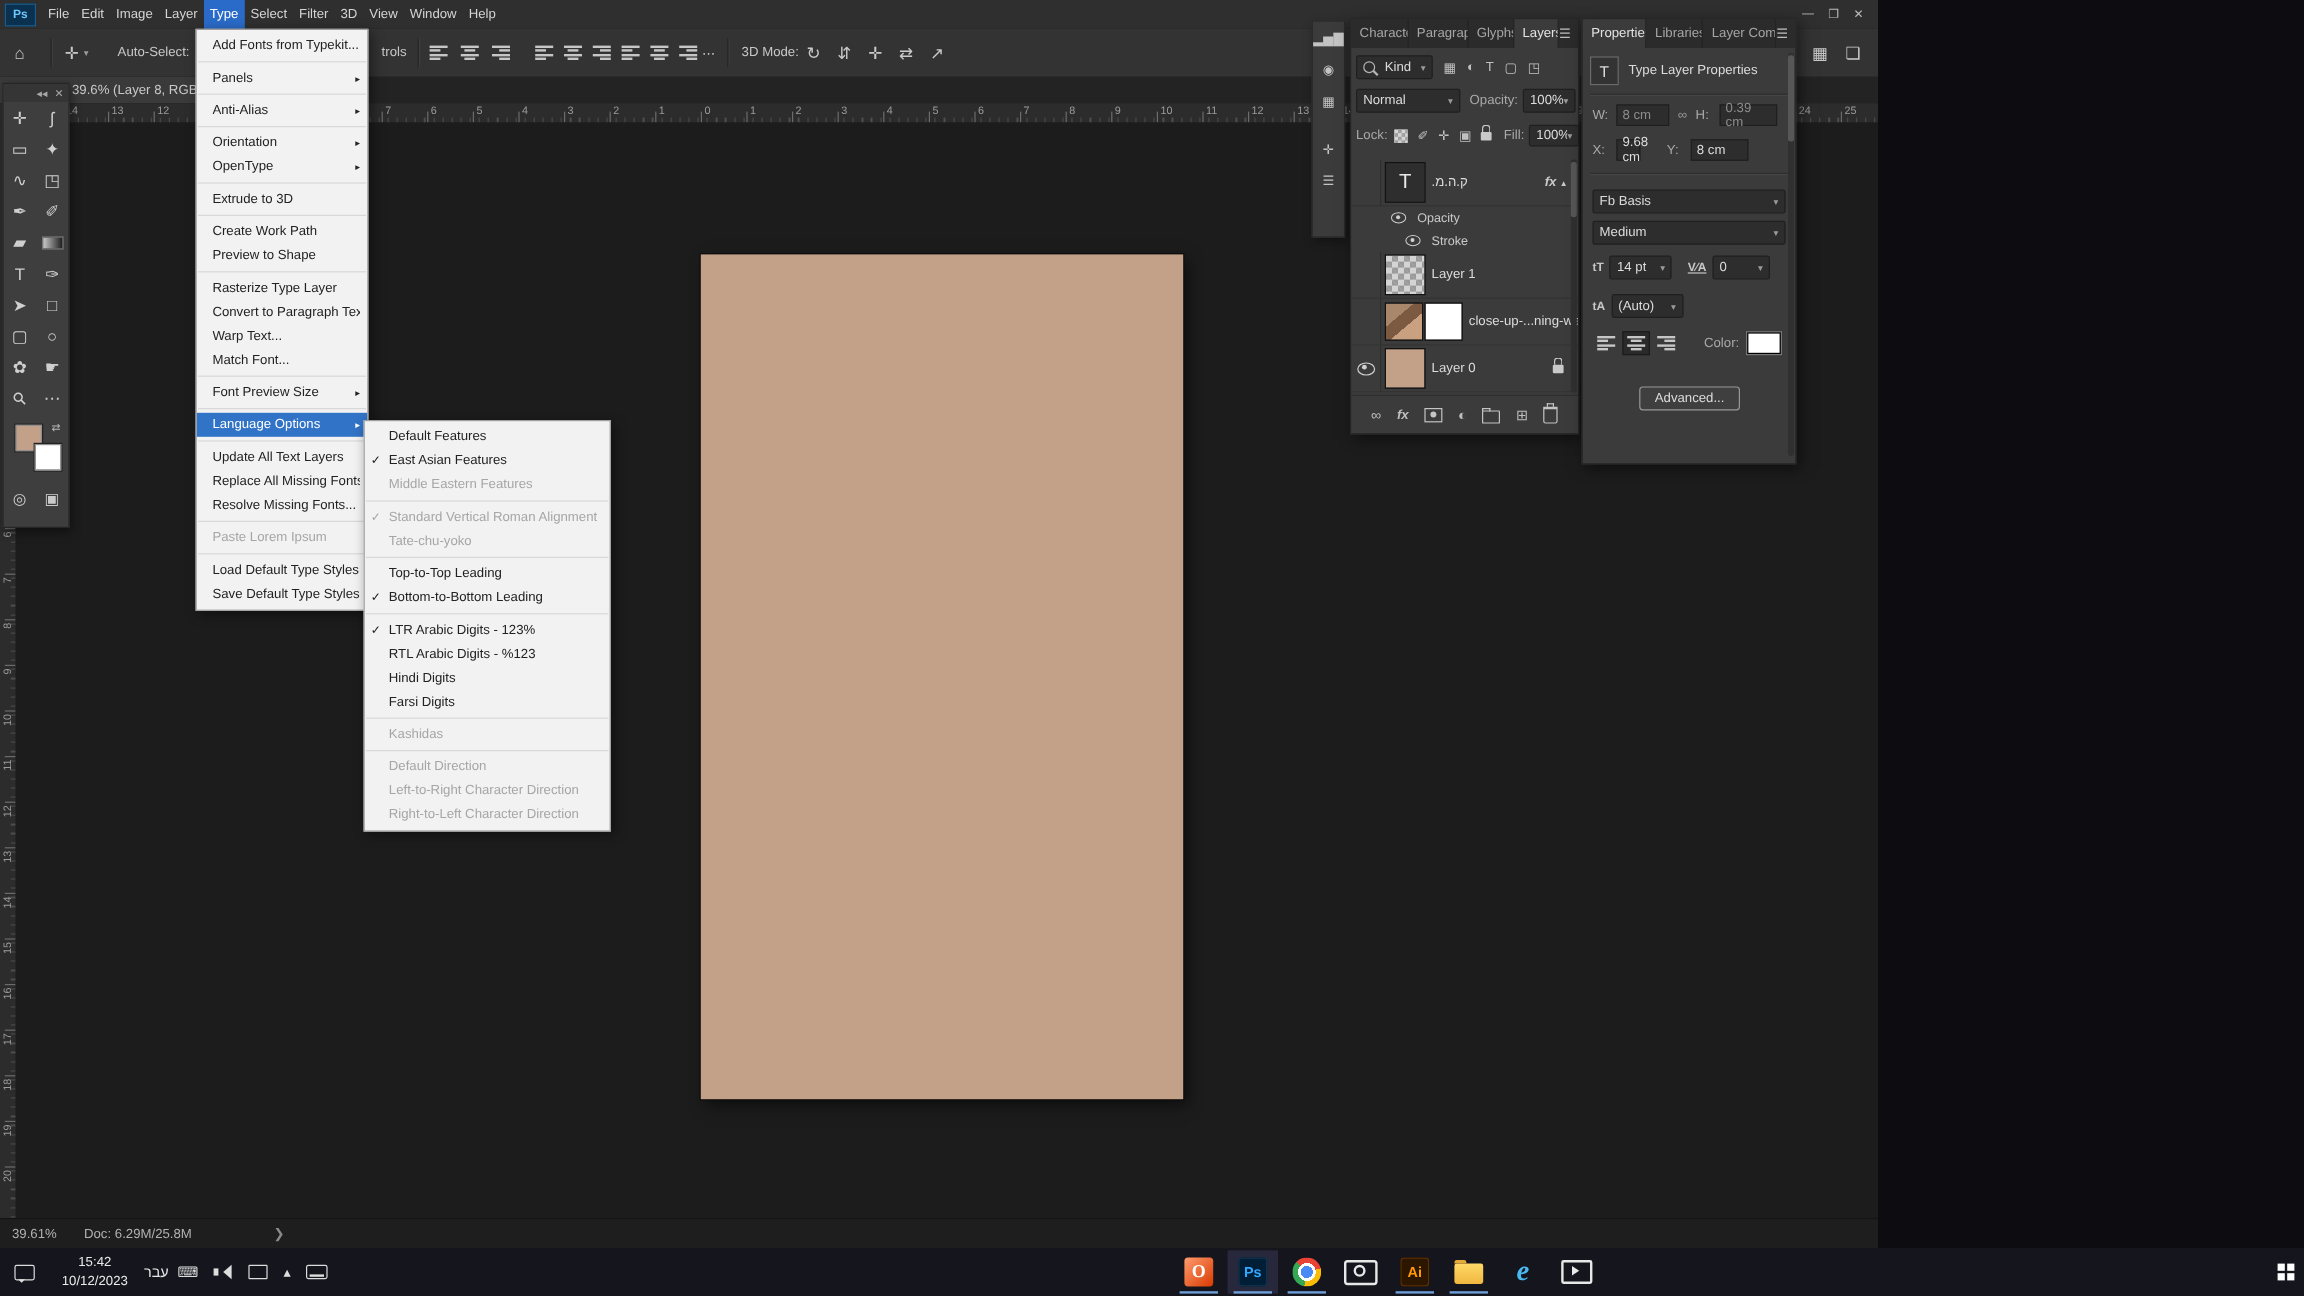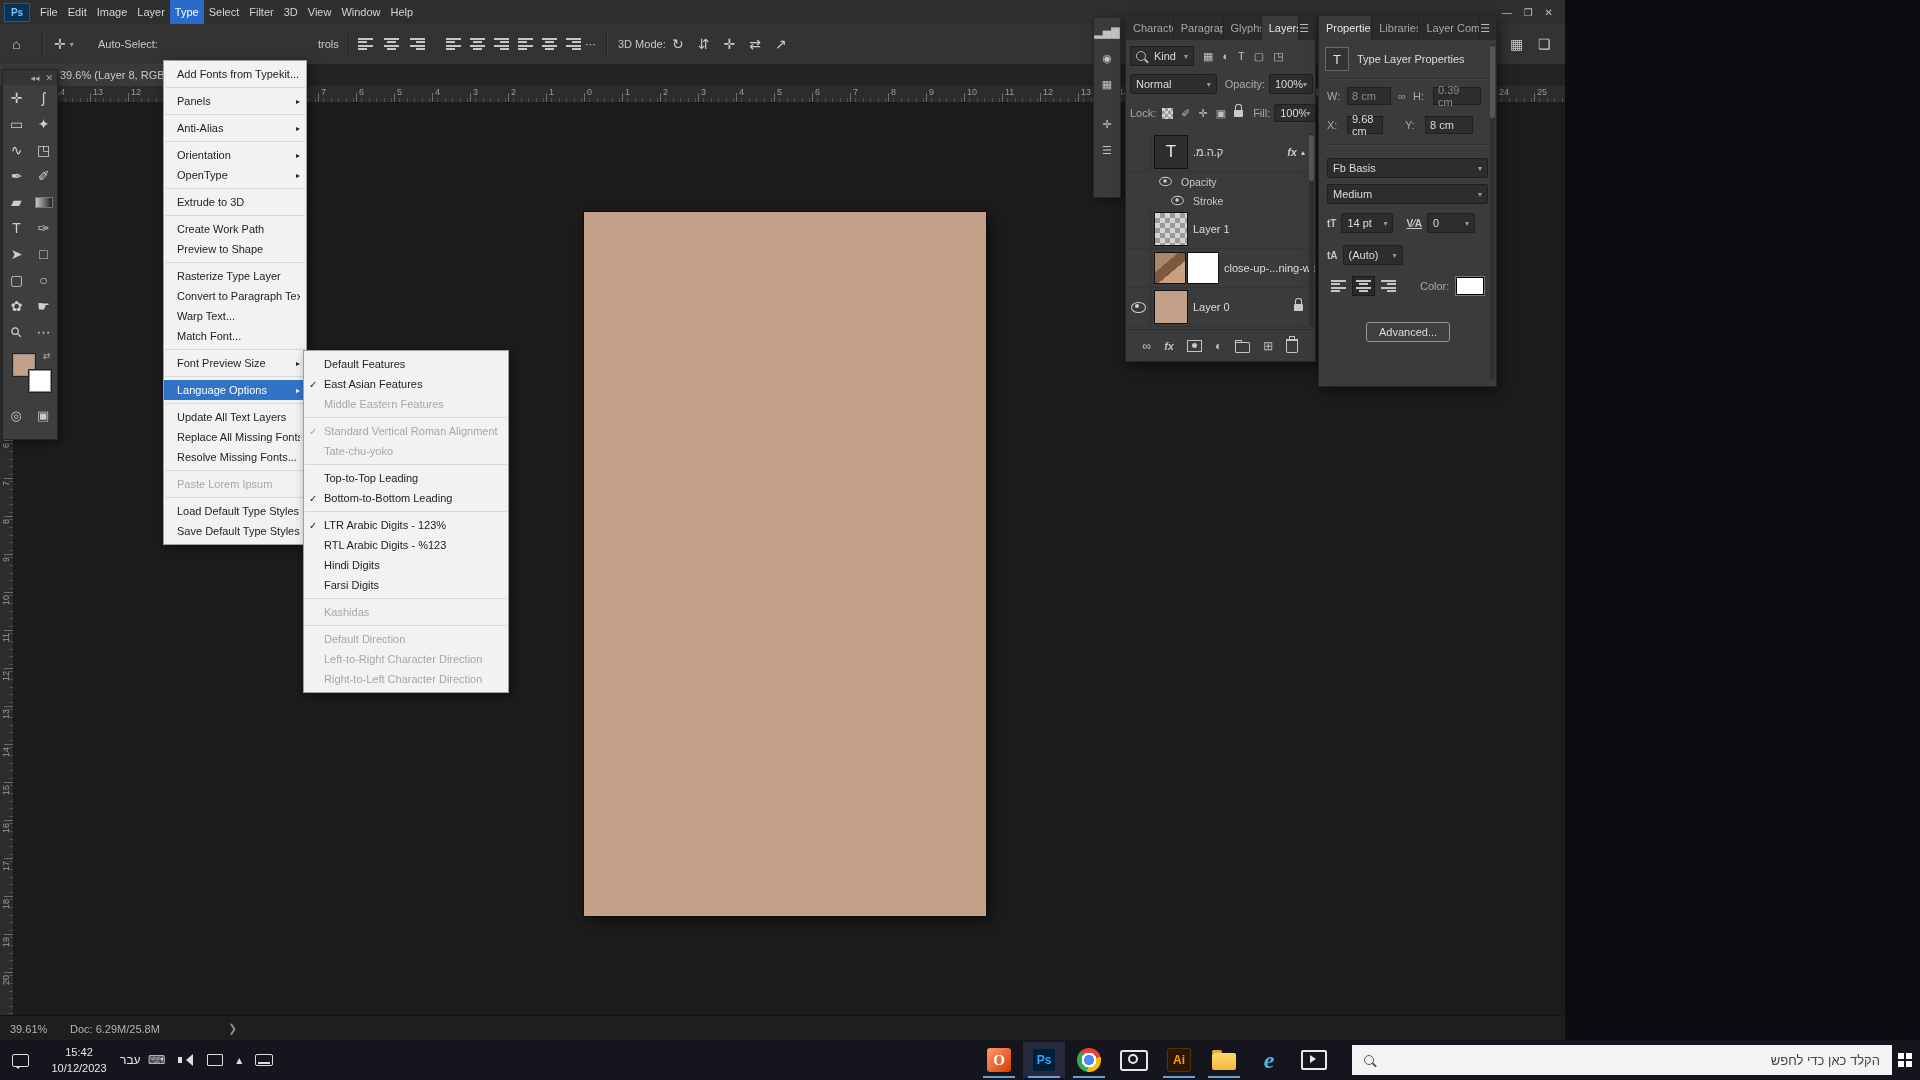--- a/index.html
+++ b/index.html
@@ -149,21 +149,21 @@
   .algn.l i{align-self:flex-start;}  .algn.c i{align-self:center;}  .algn.r i{align-self:flex-end;}
   .algn i:nth-child(1){width:100%;} .algn i:nth-child(2){width:60%;} .algn i:nth-child(3){width:100%;} .algn i:nth-child(4){width:60%;}
   .btn{border:1px solid #979797;border-radius:3px;color:#dcdcdc;font-size:11px;height:20px;background:#3f3f3f;
     display:flex;align-items:center;justify-content:center;box-sizing:border-box;}
   .swatch{width:26px;height:16px;background:#fff;box-shadow:0 0 0 1px #000,0 0 0 2px #777;}
   .iconlabel{color:#c6c6c6;font-size:10px;font-weight:bold;}
 
   
   .menu{position:absolute;background:#f2f2f2;border:1px solid #9f9f9f;box-shadow:3px 3px 10px rgba(0,0,0,.45);
     padding:3px 0;z-index:50;}
-  #type-menu{left:163px;top:24px;width:142px;margin-top:36px;}
+  #type-menu{left:163px;top:24px;width:142px;}
   #lang-menu{left:303px;top:350px;width:204px;}
   .menu-row{height:20px;display:flex;align-items:center;font-size:11px;color:#222;padding:0 6px 0 13px;}
   #lang-menu .menu-row{padding-left:5px;}
   .chk{width:15px;font-size:10px;flex:0 0 auto;}
   .menu-row.dis{color:#a6a6a6;}
   .menu-row.sel{background:#3173c6;color:#fff;}
   .lbl{flex:1;white-space:nowrap;overflow:hidden;}
   .arr{font-size:8px;margin-left:4px;}
   .menu-sep{height:1px;background:#d8d8d8;margin:3px 1px;}
 
@@ -680,21 +680,21 @@
       <div class="prow-abs" style="left:8px;top:71px;gap:4px">
         <span class="plabel" style="width:16px">W:</span>
         <span class="fld dim" style="width:44px">8 cm</span>
         <span style="width:14px;color:#999;font-size:11px;text-align:center">∞</span>
         <span class="plabel" style="width:16px">H:</span>
         <span class="fld dim" style="width:48px">0.39 cm</span>
       </div>
 
       <div class="prow-abs" style="left:8px;top:100px;gap:4px">
         <span class="plabel" style="width:16px">X:</span>
-        <span class="fld" style="width:36px">9.68 cm</span>
+        <span class="fld" style="width:20px">9.68 cm</span>
         <span style="width:14px"></span>
         <span class="plabel" style="width:16px">Y:</span>
         <span class="fld" style="width:48px">8 cm</span>
       </div>
       <div class="psep" style="top:128px"></div>
 
       <div class="prow-abs" style="left:8px;top:142px;width:161px">
         <span class="combo" style="width:161px">
           <span class="cv">Fb Basis</span>
             <span class="caret">▾</span>
@@ -955,24 +955,18 @@
           <div class="app-folder"></div>
           <i class="runline"></i>
         </div>
         <div class="tapp" style="left: 1248px;">
           <div class="app-ie">e</div>
         </div>
         <div class="tapp" style="left: 1293px;">
           <div class="app-media"></div>
         </div>
       </div>
-    <div class="search">
-      <span class="magwrap">
-          <span class="mag dark"></span>
-        </span>
-      <span class="ph">הקלד כאן כדי לחפש</span>
-    </div>
     <div class="start">
       <span class="win-logo"></span>
     </div>
   </div>
 
 </div>
 
 </body></html>

